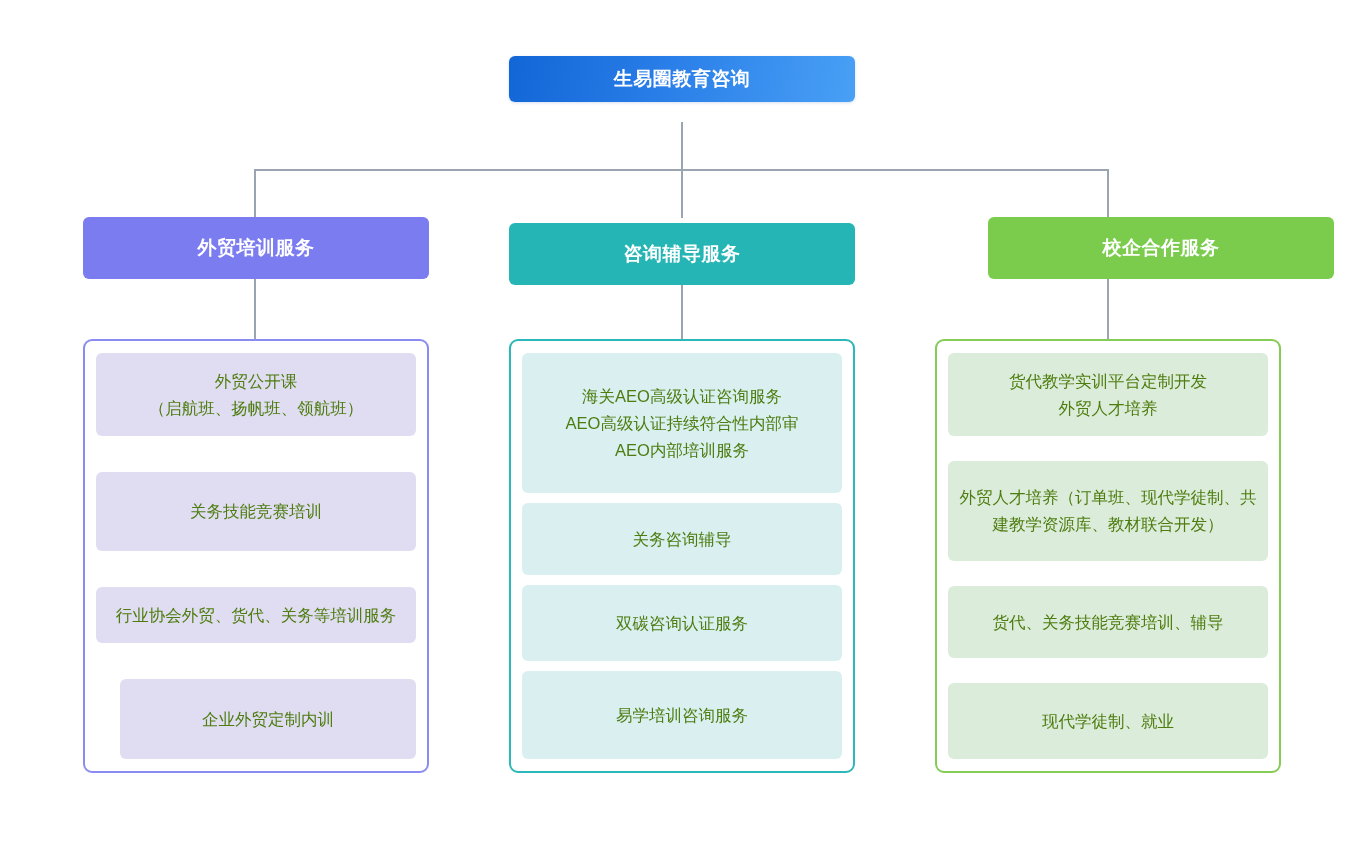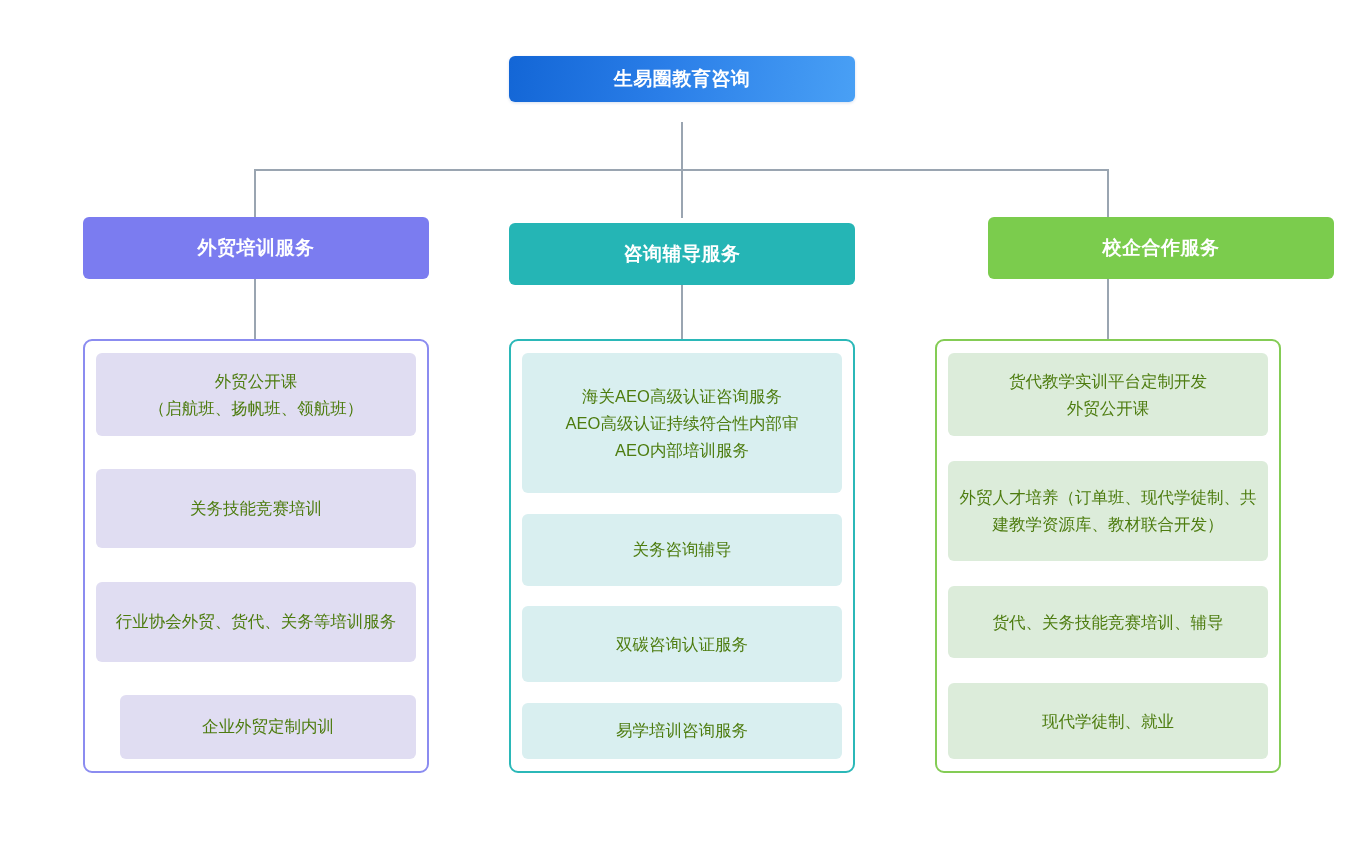--- a/index.html
+++ b/index.html
@@ -102,27 +102,27 @@
     color: #4d7c0f;
     white-space: pre-line;
   }
   .panel-0 .leaf { background: #e0ddf2; }
   .panel-1 .leaf { background: #d9eff0; }
   .panel-2 .leaf { background: #dcecda; }
 
   
   .panel-0 .leaf:nth-child(1) { height: 83px; }
   .panel-0 .leaf:nth-child(2) { height: 79px; }
-  .panel-0 .leaf:nth-child(3) { height: 80px; }
-  .panel-0 .leaf:nth-child(4) { height: 64px; margin-left: 24px; }
+  .panel-0 .leaf:nth-child(3) { height: 56px; }
+  .panel-0 .leaf:nth-child(4) { height: 80px; margin-left: 24px; }
 
   .panel-1 .leaf:nth-child(1) { height: 140px; }
   .panel-1 .leaf:nth-child(2) { height: 72px; }
   .panel-1 .leaf:nth-child(3) { height: 76px; }
-  .panel-1 .leaf:nth-child(4) { height: 56px; }
+  .panel-1 .leaf:nth-child(4) { height: 88px; }
 
   .panel-2 .leaf:nth-child(1) { height: 83px; }
   .panel-2 .leaf:nth-child(2) { height: 100px; }
   .panel-2 .leaf:nth-child(3) { height: 72px; }
   .panel-2 .leaf:nth-child(4) { height: 76px; }
 </style>
 </head>
 <body>
 
 <div id="chart-root">
@@ -165,19 +165,19 @@
     <div class="leaf">海关AEO高级认证咨询服务
 AEO高级认证持续符合性内部审
 AEO内部培训服务</div>
     <div class="leaf">关务咨询辅导</div>
     <div class="leaf">双碳咨询认证服务</div>
     <div class="leaf">易学培训咨询服务</div>
   </div>
 
   <div class="panel panel-2">
     <div class="leaf">货代教学实训平台定制开发
-外贸公开课</div>
+外贸人才培养</div>
     <div class="leaf">外贸人才培养（订单班、现代学徒制、共建教学资源库、教材联合开发）</div>
     <div class="leaf">货代、关务技能竞赛培训、辅导</div>
     <div class="leaf">现代学徒制、就业</div>
   </div>
 
 </div>
 
 </body></html>

